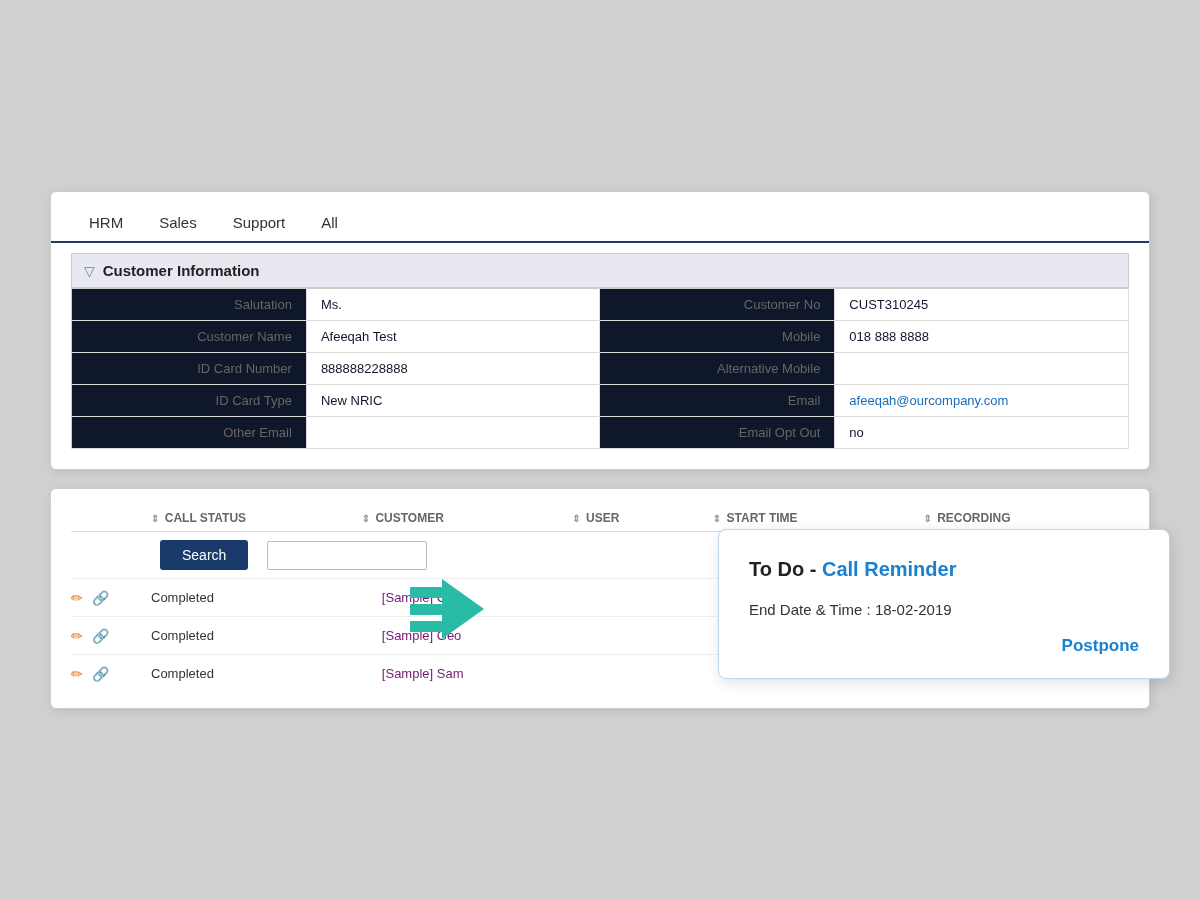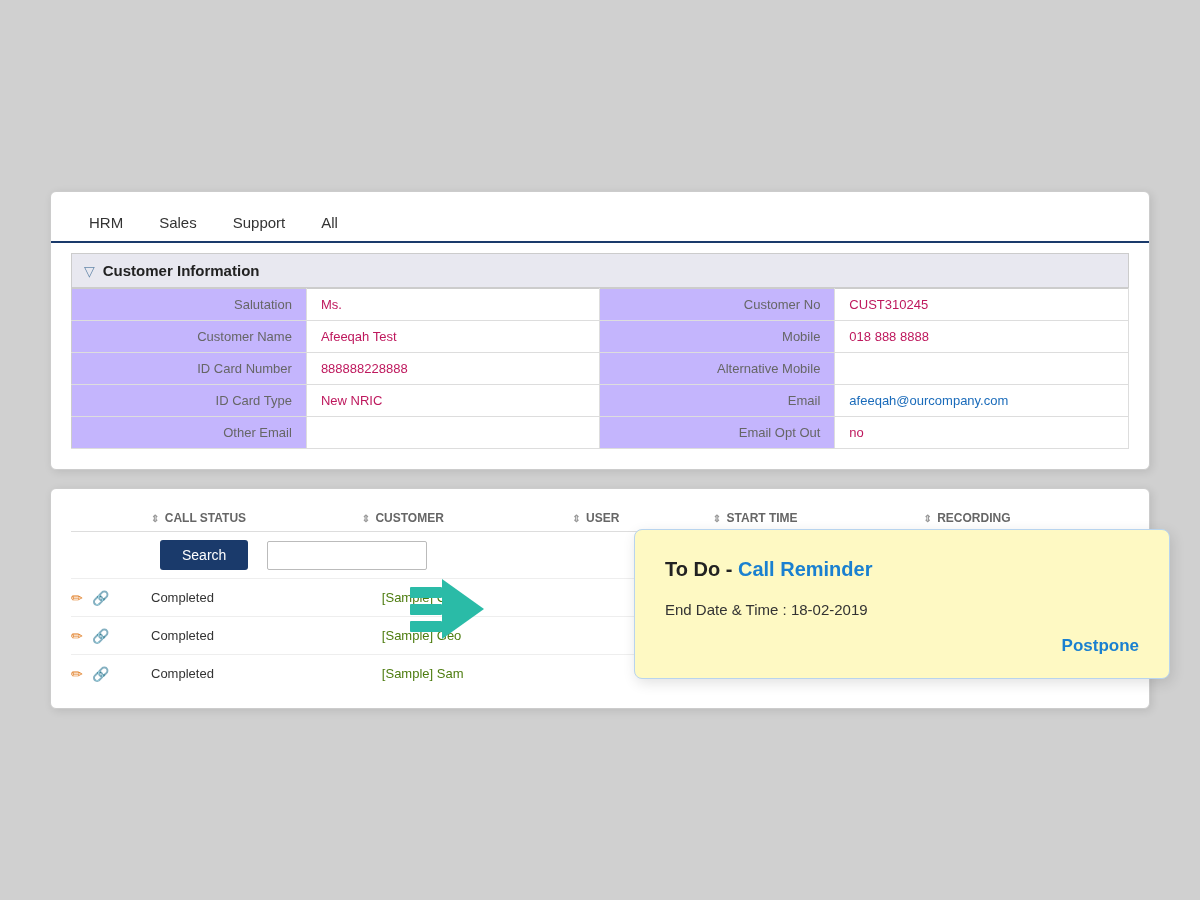--- a/index.html
+++ b/index.html
@@ -81,30 +81,30 @@
     .info-table tr {
       border-bottom: 1px solid #ddd;
     }
 
     .info-table td {
       padding: 8px 14px;
       border-right: 1px solid #ddd;
     }
 
     .info-table td.label {
-      background: #c4b5fd;
+      background: #0f172a;
       color: #666;
       text-align: right;
       width: 160px;
       font-size: 13px;
     }
 
     .info-table td.value {
       background: #fff;
-      color: #be185d;
+      color: #0f172a;
       width: 200px;
       font-size: 13px;
     }
 
     .info-table td.value.email-link {
       color: #1a6bba;
     }
 
     
     .bottom-panel {
@@ -201,21 +201,21 @@
 
     .status-text {
       flex: 1.2;
       font-size: 13px;
       color: #333;
     }
 
     .customer-text {
       flex: 1.2;
       font-size: 13px;
-      color: #4d7c0f;
+      color: #701a75;
       white-space: nowrap;
       overflow: hidden;
       text-overflow: ellipsis;
       max-width: 140px;
     }
 
     .user-text { flex: 0.8; font-size: 13px; }
     .start-time-text { flex: 1.2; font-size: 13px; }
     .recording-text { flex: 1; font-size: 13px; }
 
@@ -234,22 +234,22 @@
       bottom: 100px;
       display: flex;
       align-items: center;
     }
 
     
     .popup-card {
       position: absolute;
       right: -20px;
       bottom: 30px;
-      width: 536px;
-      background: #fef9c3;
+      width: 452px;
+      background: #ffffff;
       border: 1px solid #b8d4ee;
       border-radius: 8px;
       padding: 28px 30px 22px 30px;
       box-shadow: 2px 4px 14px rgba(0,0,0,0.12);
       z-index: 10;
     }
 
     .popup-title {
       font-size: 20px;
       font-weight: bold;

